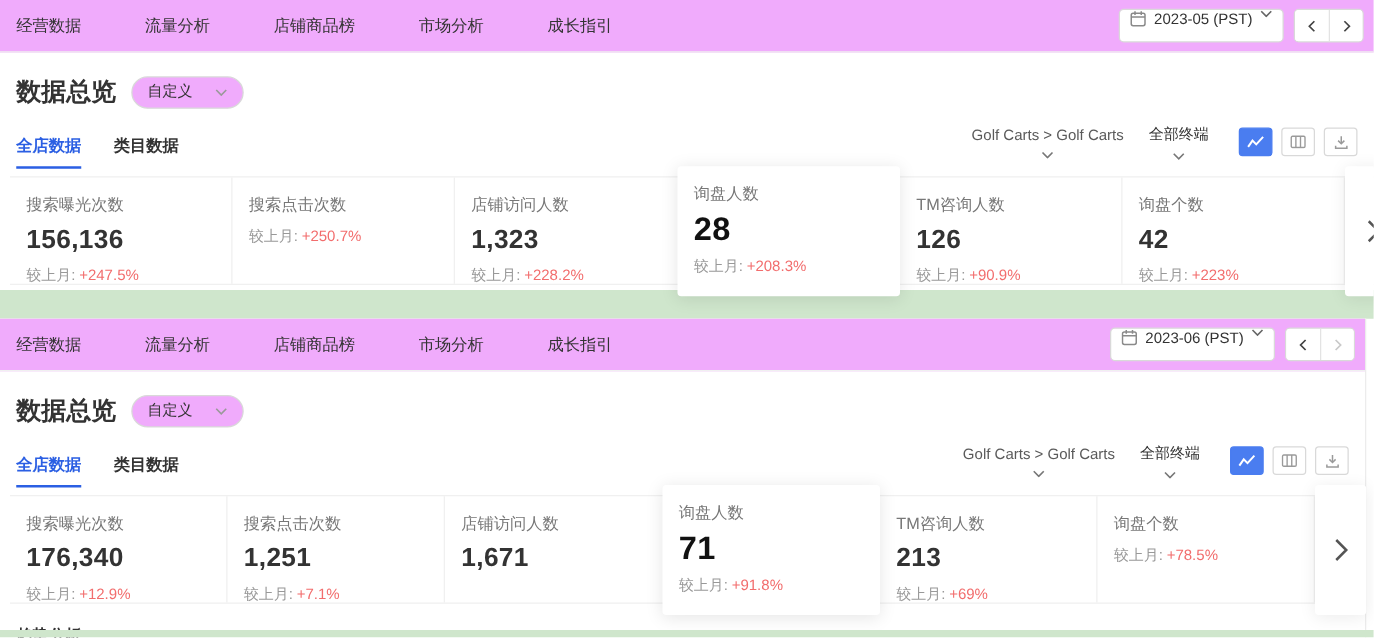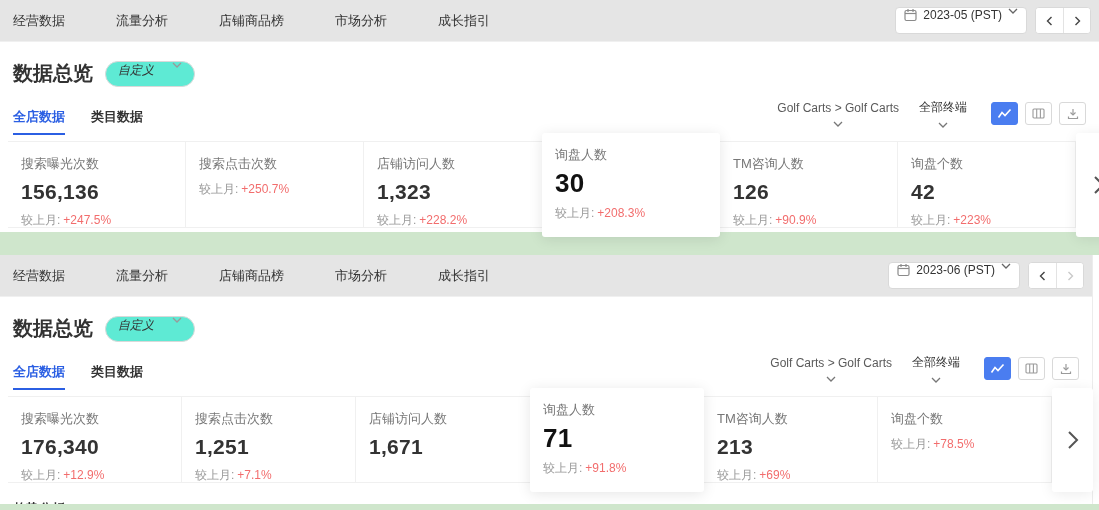--- a/index.html
+++ b/index.html
@@ -9,40 +9,40 @@
     font-family:"Liberation Sans","DejaVu Sans",sans-serif;
   }
   button { font-family:inherit; }
 
   .panel { background:#fff; box-sizing:border-box; }
   .panel-a { height:232px; }
   .panel-b { height:255px; width:1093px; border-right:1px solid #ececec; position:relative; }
 
   
   .topbar { height:42px; box-sizing:border-box; display:flex; align-items:center;
-            padding:0 8px 0 13px; border-bottom:1px solid #f0f0f0; background:#e5e5e5; }
+            padding:0 8px 0 13px; border-bottom:1px solid #f0f0f0; background:#f0abfc; }
   .nav { display:flex; gap:51px; }
   .nav-item { background:none; border:none; font-size:13px; color:#333; cursor:pointer; white-space:nowrap; }
   .topbar-right { margin-left:auto; display:flex; align-items:center; gap:8px; }
   .date-btn { height:27px; box-sizing:border-box; border:1px solid #d9d9d9; border-radius:4px;
               background:#fff; display:flex; align-items:flex-start; gap:6px; padding:0 8px;
               font-size:12px; color:#333; cursor:pointer; white-space:nowrap; }
   .pager { display:flex; height:27px; box-sizing:border-box; border:1px solid #d9d9d9;
            border-radius:4px; overflow:hidden; background:#fff; }
   .pager-btn { width:27px; border:none; background:#fff; display:flex; align-items:center;
                justify-content:center; cursor:pointer; color:#444; }
   .pager-btn + .pager-btn { border-left:1px solid #e3e3e3; }
   .pager-btn.disabled { color:#c9c9c9; cursor:default; }
 
   
   .section-head { display:flex; align-items:center; gap:12px; padding:18px 13px 0; }
   .section-title { font-size:20px; font-weight:600; color:#333; }
   .range-pill { height:26px; box-sizing:border-box; border:1px solid #d9d9d9; border-radius:13px;
-                background:#5eead4; display:flex; align-items:flex-start; gap:18px; padding:0 12px;
-                font-size:12px; color:#333; cursor:pointer;font-style:italic; }
+                background:#f0abfc; display:flex; align-items:center; gap:18px; padding:0 12px;
+                font-size:12px; color:#333; cursor:pointer; }
 
   
   .tabs-row { display:flex; align-items:flex-end; padding:0 13px; margin-top:12px; }
   .tab { background:none; border:none; padding:0 0 7px; font-size:13px; font-weight:700;
          color:#333; cursor:pointer; border-bottom:2px solid transparent; }
   .tab + .tab { margin-left:26px; }
   .tab.active { color:#2b5fe3; border-bottom-color:#2b5fe3; }
   .filters { margin-left:auto; display:flex; align-items:center; gap:20px; padding-bottom:7px; }
   .filter { background:none; border:none; display:flex; align-items:center; gap:6px;
             font-size:12px; color:#5a5a5a; cursor:pointer; white-space:nowrap;flex-direction:column; }
@@ -203,21 +203,21 @@
       <div class="card-title">搜索点击次数</div>
       <div class="card-compare"><span>较上月:</span><span class="pct">+250.7%</span></div>
     </div>
     <div class="card">
       <div class="card-title">店铺访问人数</div>
       <div class="card-value">1,323</div>
       <div class="card-compare"><span>较上月:</span><span class="pct">+228.2%</span></div>
     </div>
     <div class="card selected">
       <div class="card-title">询盘人数</div>
-      <div class="card-value">30</div>
+      <div class="card-value">28</div>
       <div class="card-compare"><span>较上月:</span><span class="pct">+208.3%</span></div>
     </div>
     <div class="card">
       <div class="card-title">TM咨询人数</div>
       <div class="card-value">126</div>
       <div class="card-compare"><span>较上月:</span><span class="pct">+90.9%</span></div>
     </div>
     <div class="card">
       <div class="card-title">询盘个数</div>
       <div class="card-value">42</div>

